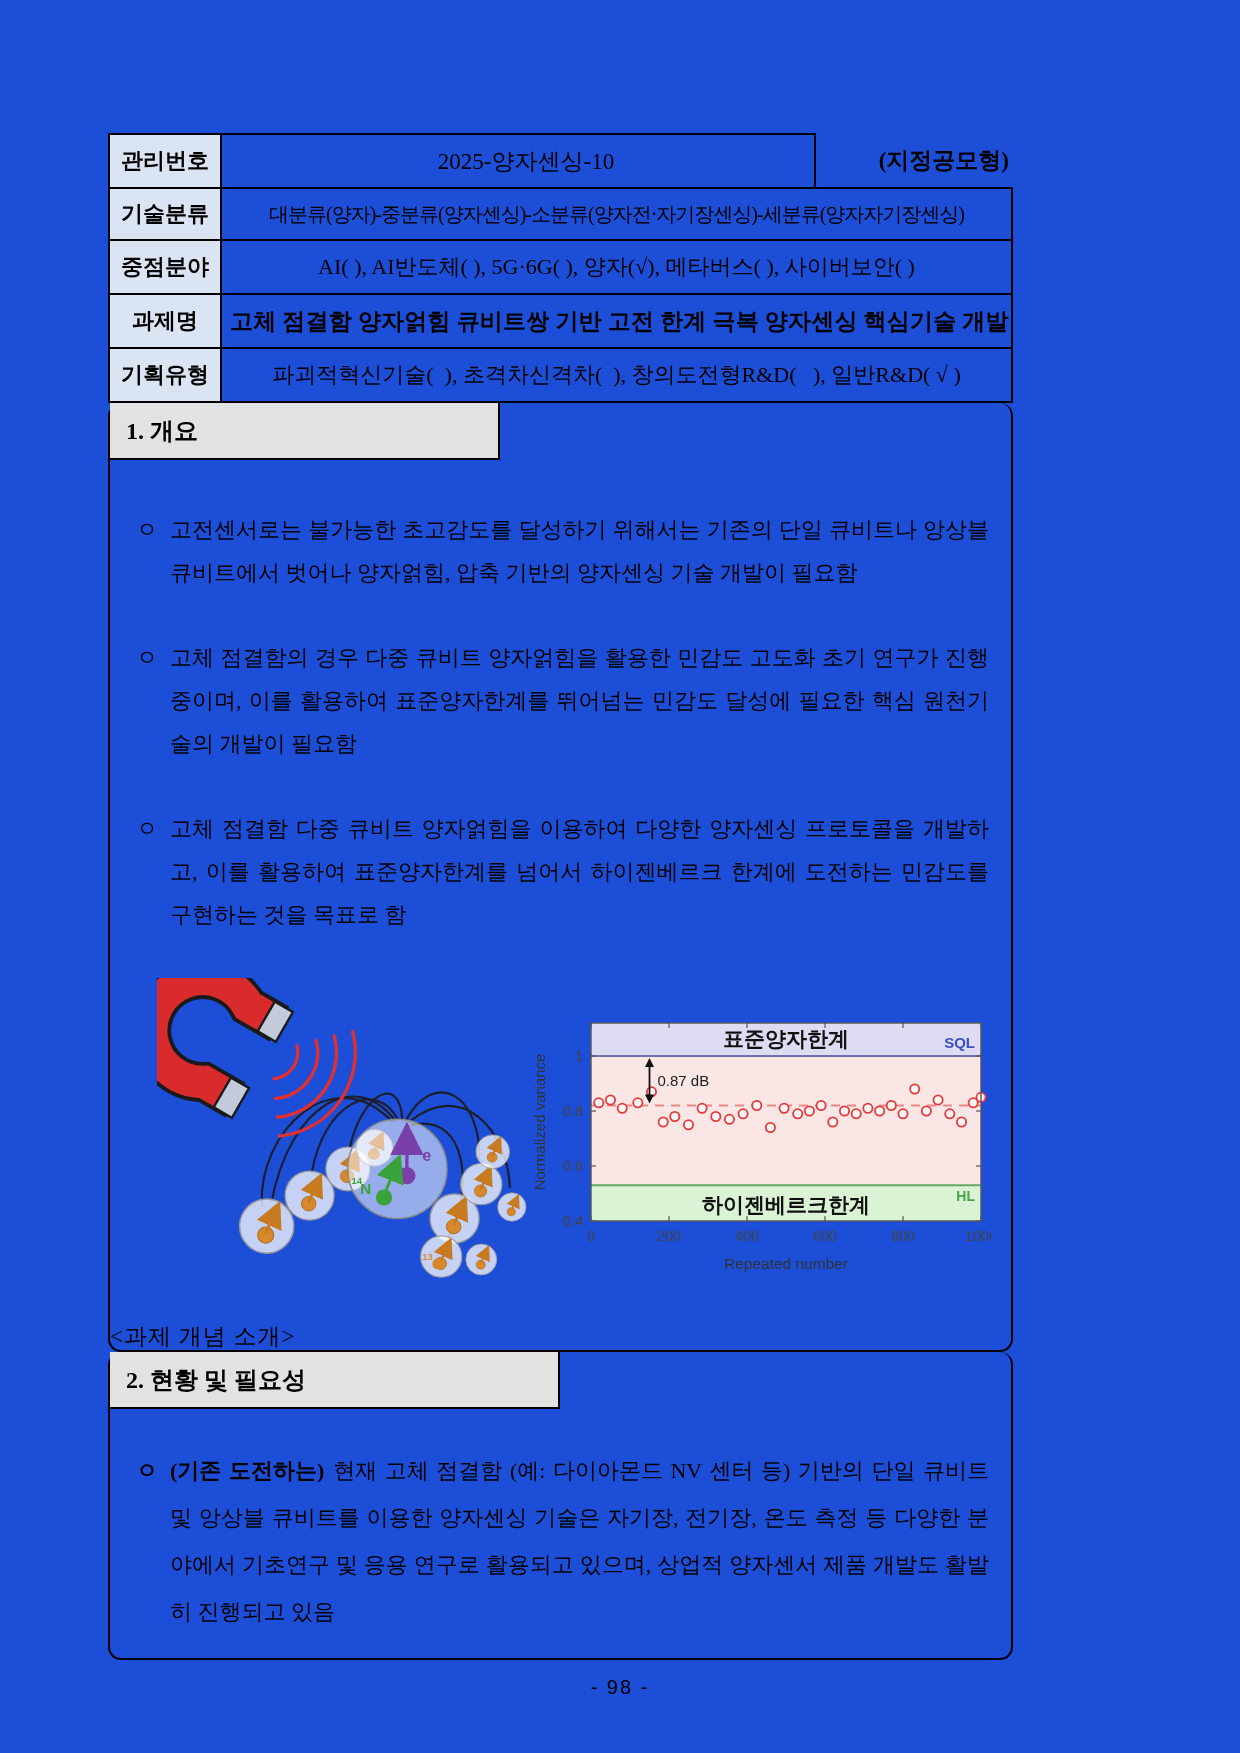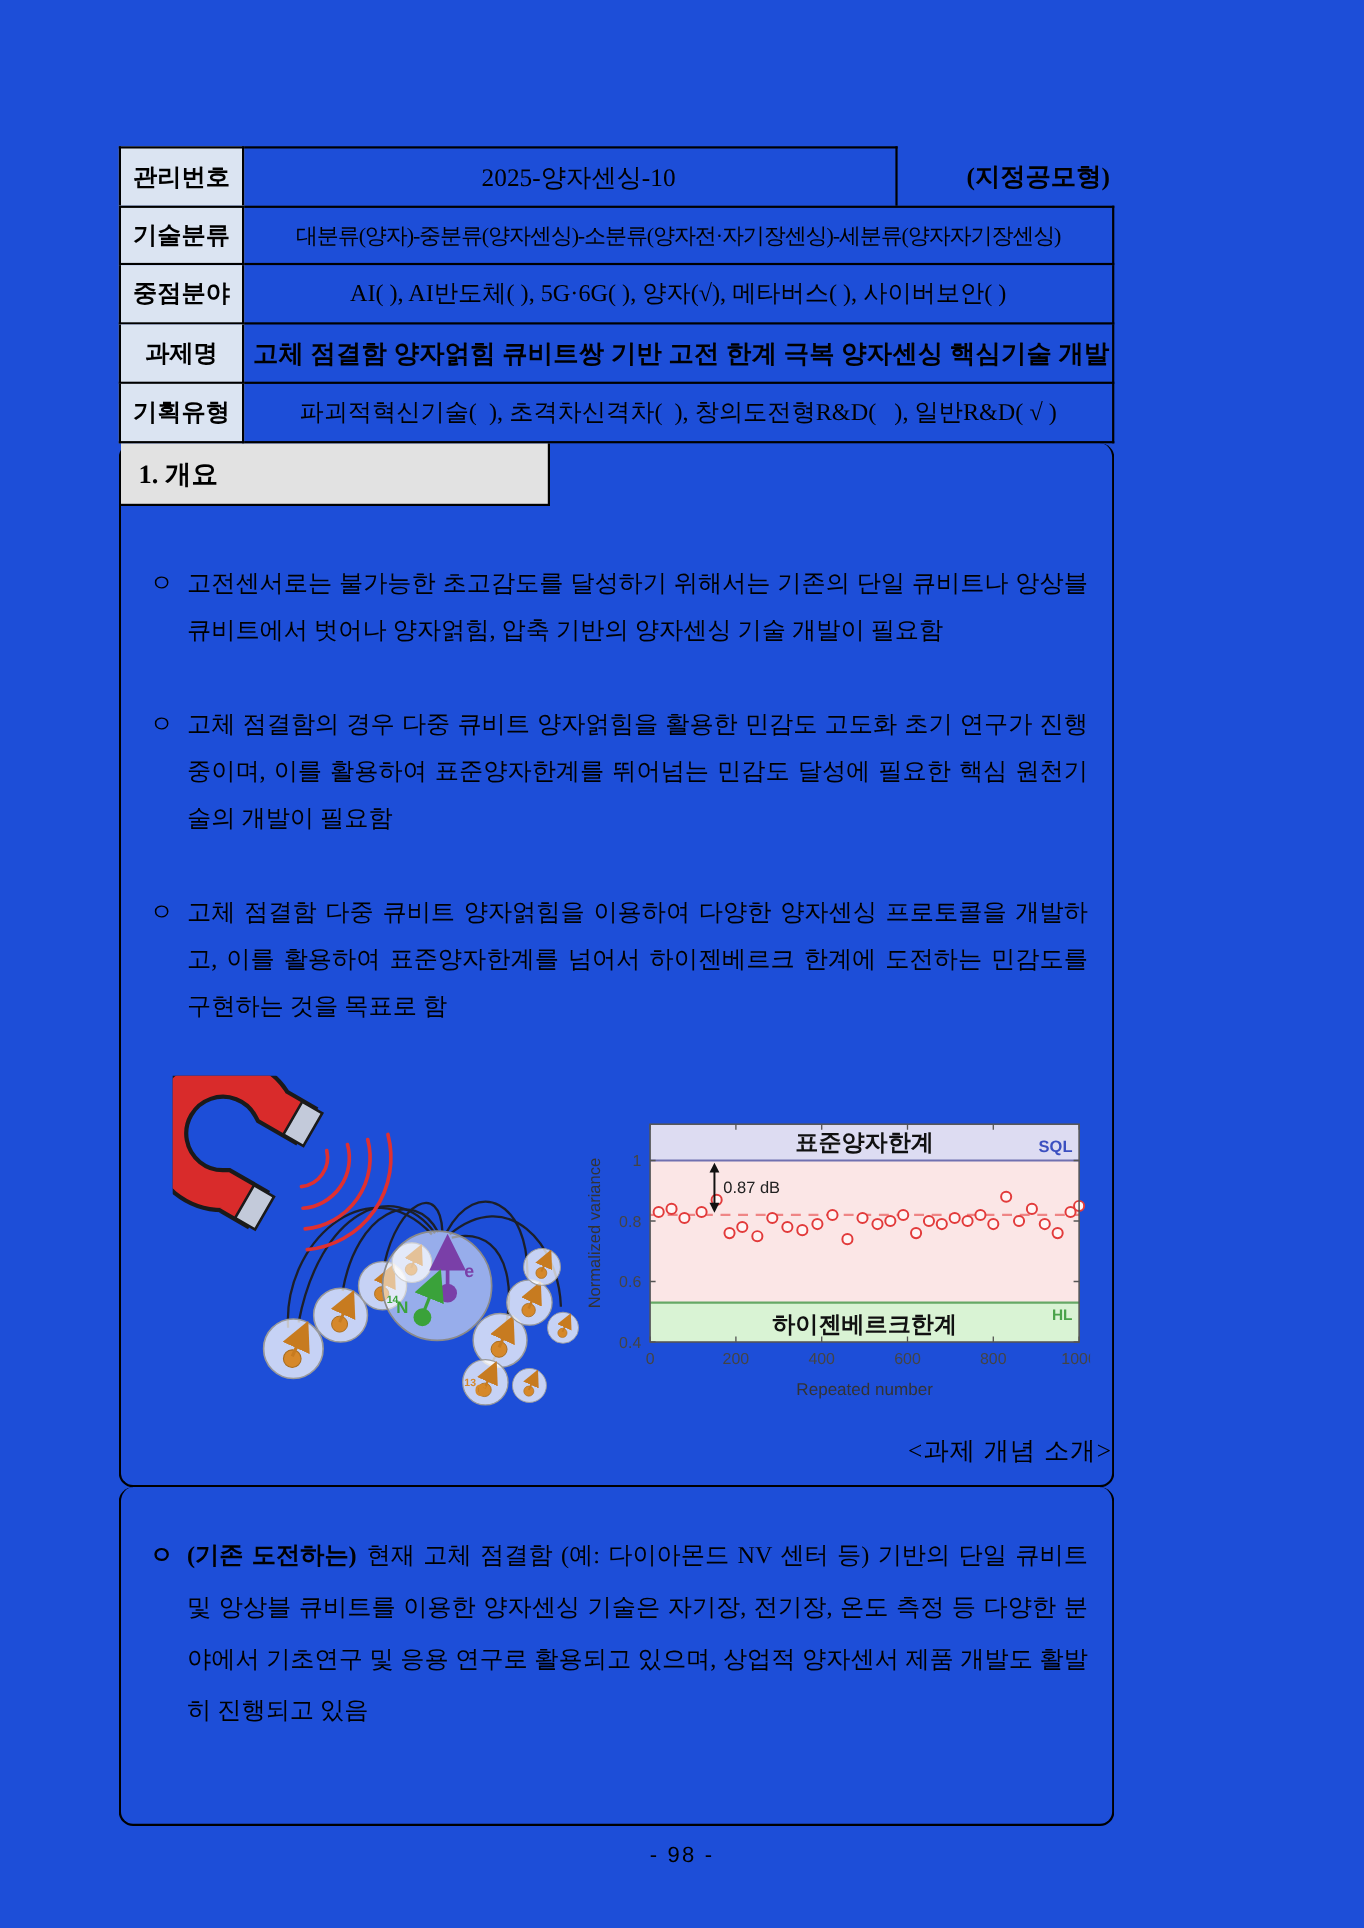--- a/index.html
+++ b/index.html
@@ -29,21 +29,21 @@
   .shead.w1{width:390px;}
   .shead.w2{width:450px;}
 
   .bullets{padding:48px 22px 0 26px;}
   .bl{display:flex;font-size:22px;line-height:43px;margin-bottom:42px;}
   .bl .mk{flex:none;width:34px;}
   .bl .tx{flex:1;text-align:justify;}
 
   .figrow{display:flex;align-items:flex-end;justify-content:center;margin-top:18px;padding-left:26px;gap:2px;}
   .chartbox{margin-bottom:12px;}
-  .figcap{text-align:right;font-size:23px;margin-top:10px;letter-spacing:1px;padding-left:23px;}
+  .figcap{text-align:left;font-size:23px;margin-top:28px;letter-spacing:1px;}
 
   .p2wrap{padding:38px 22px 0 26px;}
   .p2{display:flex;font-size:22px;line-height:47px;}
   .p2 .mk{flex:none;width:34px;font-weight:bold;}
   .p2 .tx{flex:1;text-align:justify;}
   .p2 b{margin-right:9px;}
 
   .pageno{position:absolute;left:0;right:0;top:1676px;text-align:center;font-size:20px;
           font-family:"Liberation Sans","DejaVu Sans",sans-serif;letter-spacing:2px;}
 </style>
@@ -248,20 +248,21 @@
               <text x="444" y="29.00000000000003" text-anchor="end" font-size="15" font-weight="bold" fill="#3b4fc0" font-family="Liberation Sans, sans-serif">SQL</text>
               <text x="255" y="193.25" text-anchor="middle" font-size="21" font-weight="bold" fill="#111" font-family="Liberation Sans, sans-serif">하이젠베르크한계</text>
               <text x="444" y="182.25" text-anchor="end" font-size="14" font-weight="bold" fill="#4aa34a" font-family="Liberation Sans, sans-serif">HL</text>
             </svg></div>
       </div>
 
       <div class="figcap">&lt;과제 개념 소개&gt;</div>
     </div>
 
     <div class="sec sec2">
+      <div class="shead w2">2. 현황 및 필요성</div>
       <div class="p2wrap">
         <div class="p2">
           <span class="mk">ㅇ</span>
           <span class="tx"><b>(기존 도전하는)</b><span>현재 고체 점결함 (예: 다이아몬드 NV 센터 등) 기반의 단일 큐비트 및 앙상블 큐비트를 이용한 양자센싱 기술은 자기장, 전기장, 온도 측정 등 다양한 분야에서 기초연구 및 응용 연구로 활용되고 있으며, 상업적 양자센서 제품 개발도 활발히 진행되고 있음</span></span>
         </div>
       </div>
     </div>
   </div>
 
   <div class="pageno">- 98 -</div>

